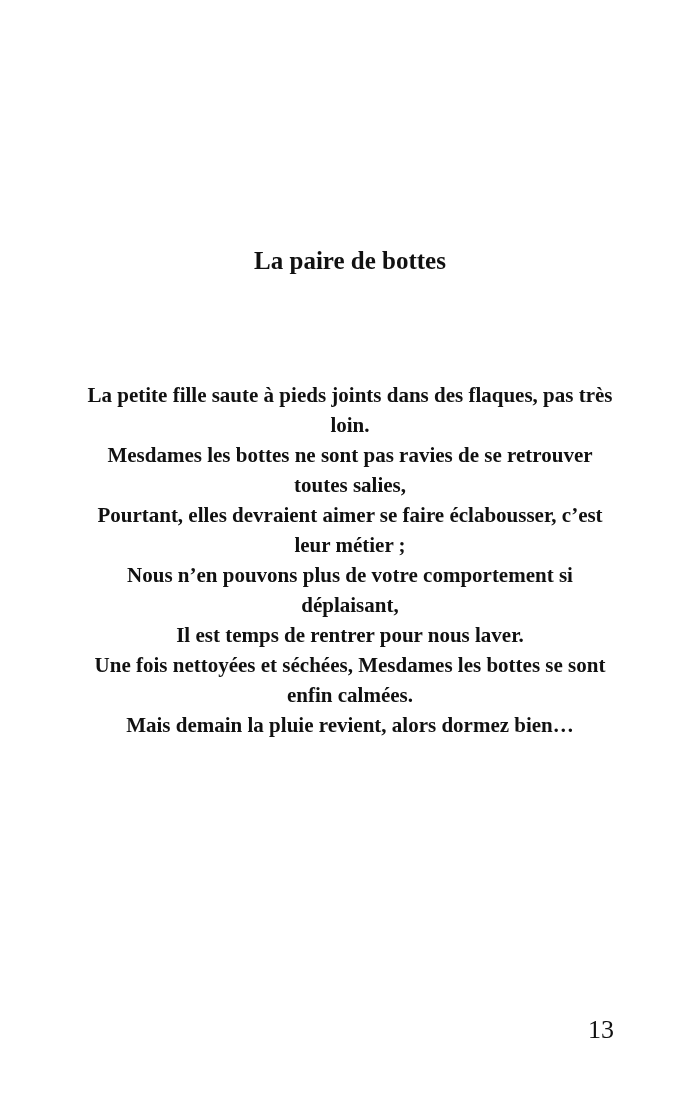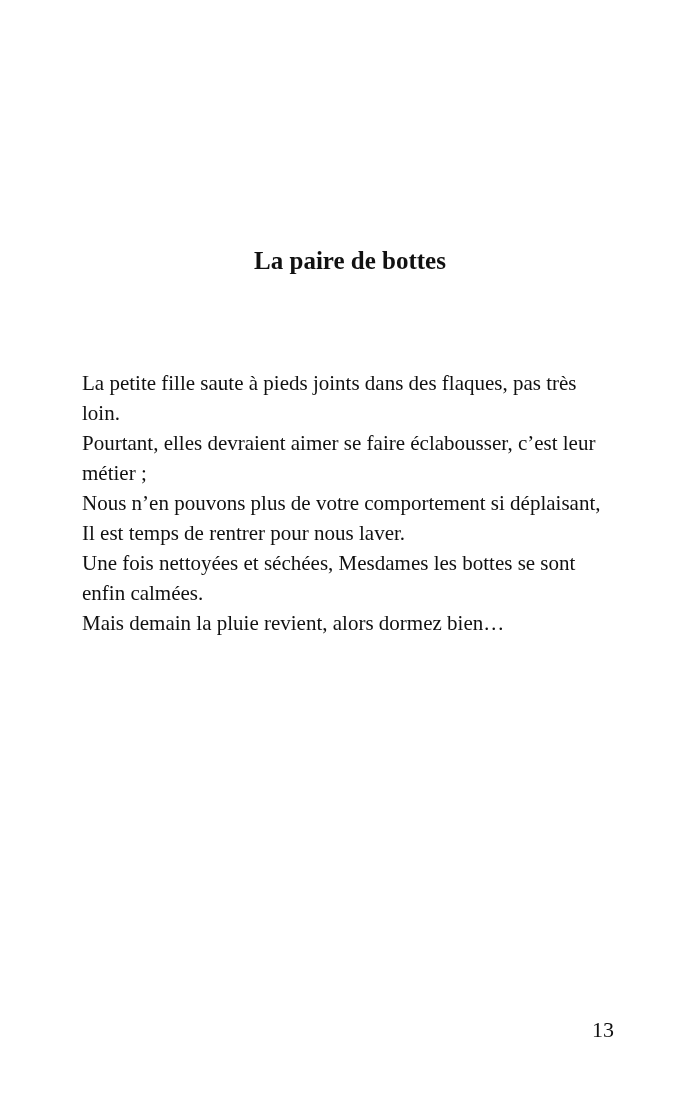--- a/index.html
+++ b/index.html
@@ -20,44 +20,47 @@
       top: 244px;
       left: 0;
       width: 700px;
       text-align: center;
       font-weight: bold;
       font-size: 25px;
       line-height: 34px;
     }
     .poem {
       position: absolute;
-      top: 368px;
+      top: 380px;
       left: 82px;
       width: 536px;
+      text-align: center;
       font-size: 21px;
       line-height: 30px;
+      font-weight: bold;
     }
     .verse {
       display: block;
     }
     .page-number {
       position: absolute;
       top: 1016px;
       right: 86px;
-      font-size: 22px;
+      font-size: 26px;
       line-height: 28px;
     }
   </style>
 </head>
 <body>
 
 <h1 class="page-title" style="margin:0;">La paire de bottes</h1>
 
 <div class="poem">
   <span class="verse">La petite fille saute à pieds joints dans des flaques, pas très loin.</span>
+  <span class="verse">Mesdames les bottes ne sont pas ravies de se retrouver toutes salies,</span>
   <span class="verse">Pourtant, elles devraient aimer se faire éclabousser, c’est leur métier ;</span>
   <span class="verse">Nous n’en pouvons plus de votre comportement si déplaisant,</span>
   <span class="verse">Il est temps de rentrer pour nous laver.</span>
   <span class="verse">Une fois nettoyées et séchées, Mesdames les bottes se sont enfin calmées.</span>
   <span class="verse">Mais demain la pluie revient, alors dormez bien…</span>
 </div>
 
 <div class="page-number">13</div>
 
 </body></html>

